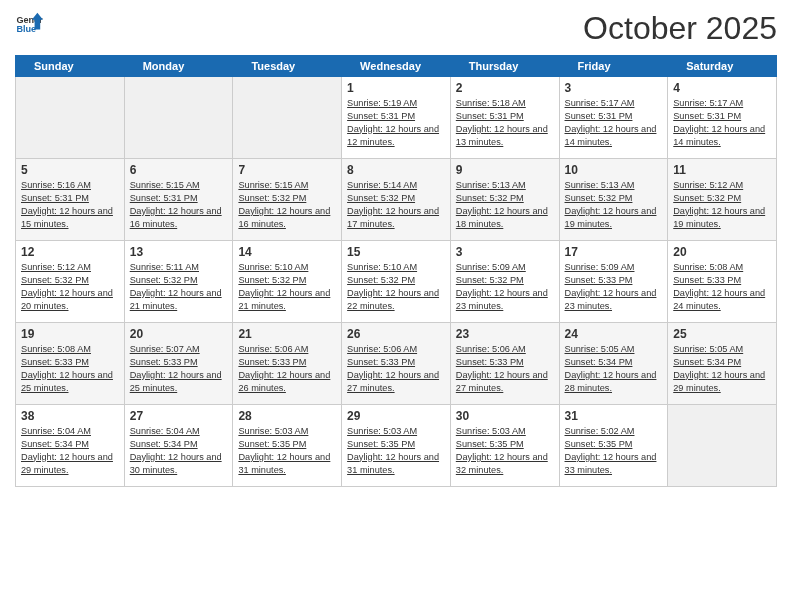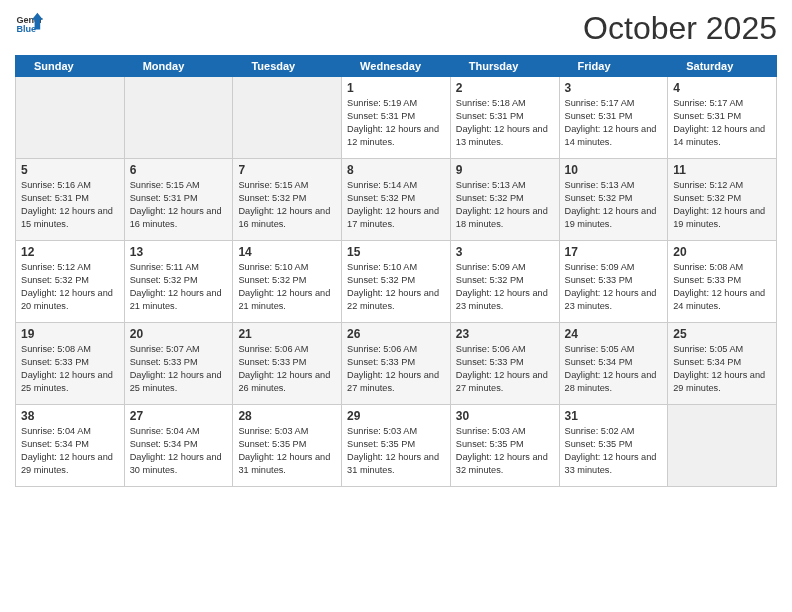--- a/index.html
+++ b/index.html
@@ -66,20 +66,21 @@
     }
     .day-num {
       font-size: 12px;
       font-weight: bold;
       display: block;
       margin-bottom: 2px;
     }
     .day-info {
       line-height: 1.4;
       font-size: 9.2px;
+      text-decoration: underline;
     }
     tbody tr:nth-child(odd) td {
       background-color: #fff;
     }
     tbody tr:nth-child(even) td {
       background-color: #f5f5f5;
     }
     .empty-cell {
       background-color: #f0f0f0 !important;
     }

